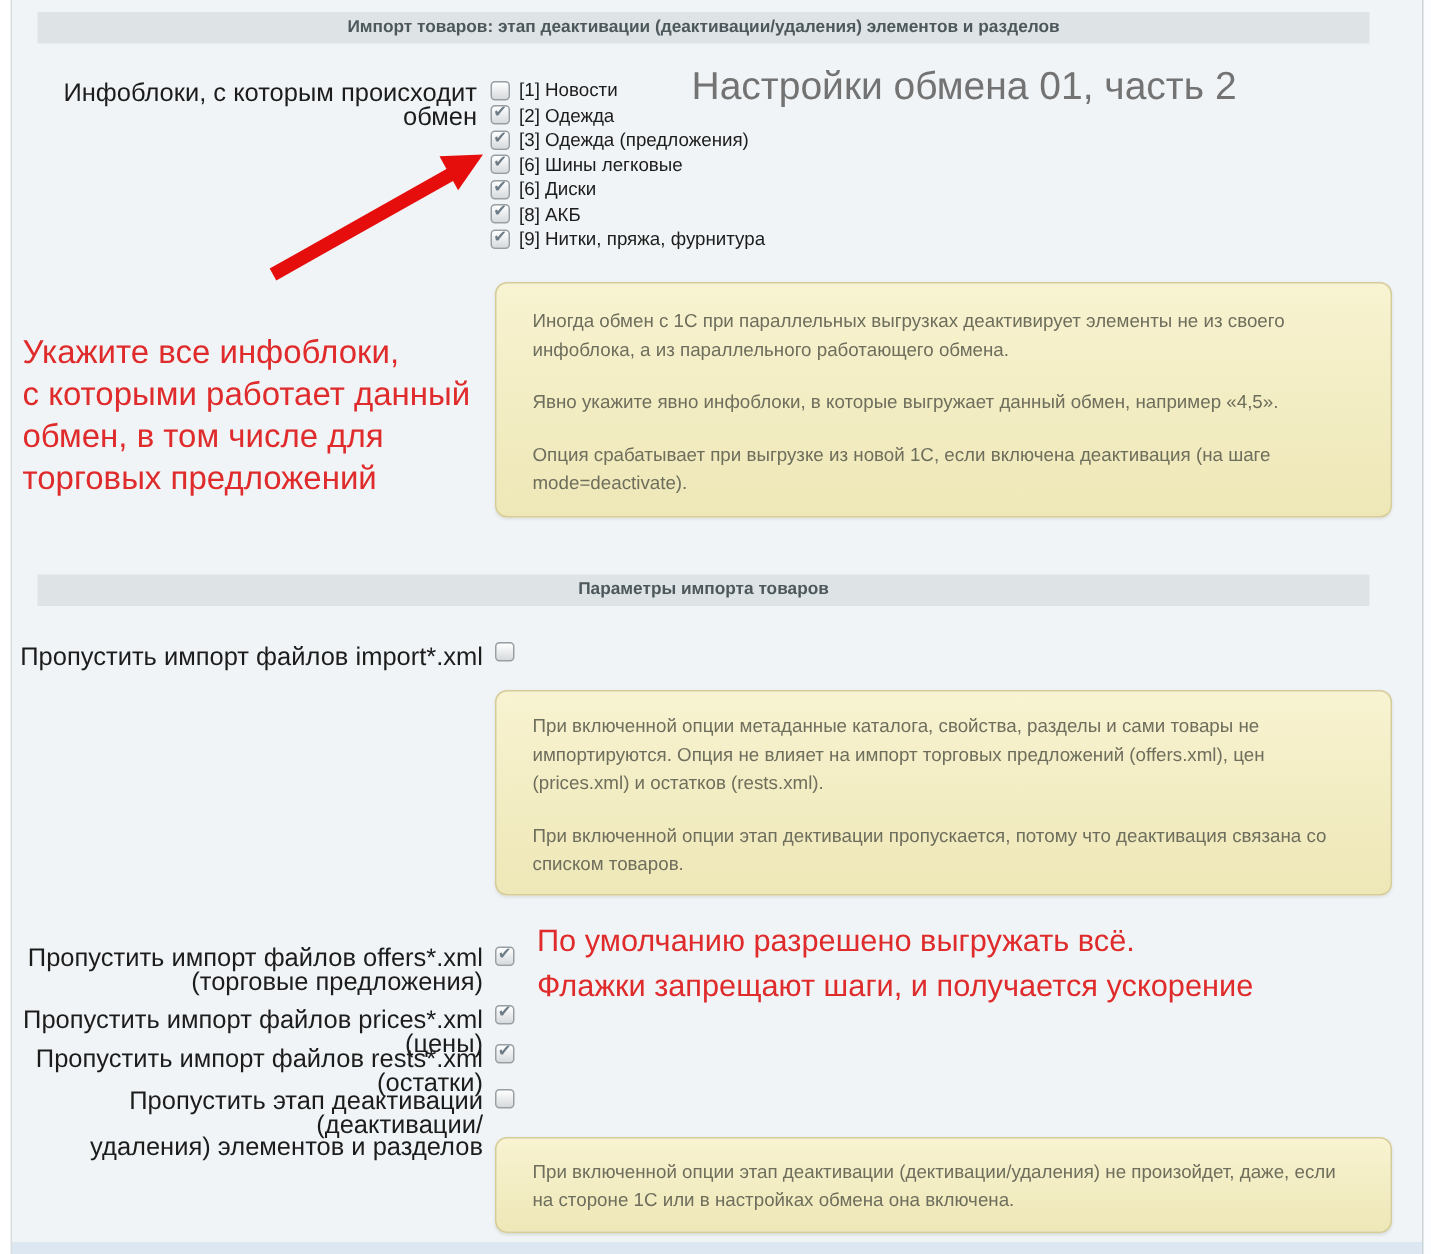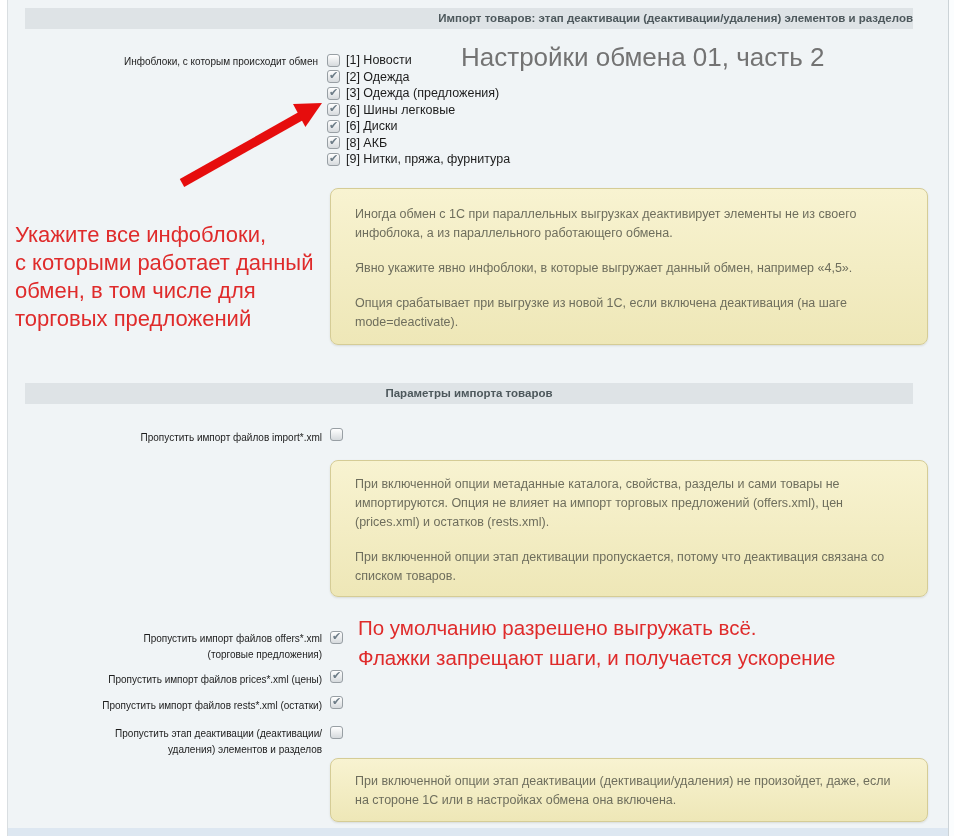--- a/index.html
+++ b/index.html
@@ -8,24 +8,24 @@
     background:#f0f4f6; font-family:"Liberation Sans", sans-serif;
   }
   .edge-left  { position:absolute; left:0; top:0; width:7px; height:100%; background:#ffffff; border-right:1px solid #d9dee1; }
   .edge-right { position:absolute; right:0; top:0; width:5px; height:100%; background:#fbfdfe; border-left:1px solid #ccd3d7; }
 
   .bar {
     position:absolute; left:25px; width:888px; height:21px;
     background:#dee3e6; color:#4d585c; font-weight:bold; font-size:11.5px;
     text-align:center; line-height:21px;
   }
-  #bar1 { top:8px;text-align:right; }
+  #bar1 { top:8px; }
   #bar2 { top:383px; }
 
-  .flabel { position:absolute; text-align:right; font-size:10px; color:#1c1c1c; line-height:15.5px; }
+  .flabel { position:absolute; text-align:right; font-size:17px; color:#1c1c1c; line-height:15.5px; }
   #lbl-infoblocks { left:10px; width:308px; top:54px; }
   #lbl-skip-import { left:10px; width:312px; top:430px; }
   #lbl-skip-offers { left:10px; width:312px; top:631px; }
   #lbl-skip-prices { left:10px; width:312px; top:672px; }
   #lbl-skip-rests  { left:10px; width:312px; top:698px; }
   #lbl-skip-deact  { left:10px; width:312px; top:726px; }
 
   .cb {
     width:13px; height:13px; box-sizing:border-box; flex:0 0 auto;
     border:1px solid #989fa4; border-radius:3px;

